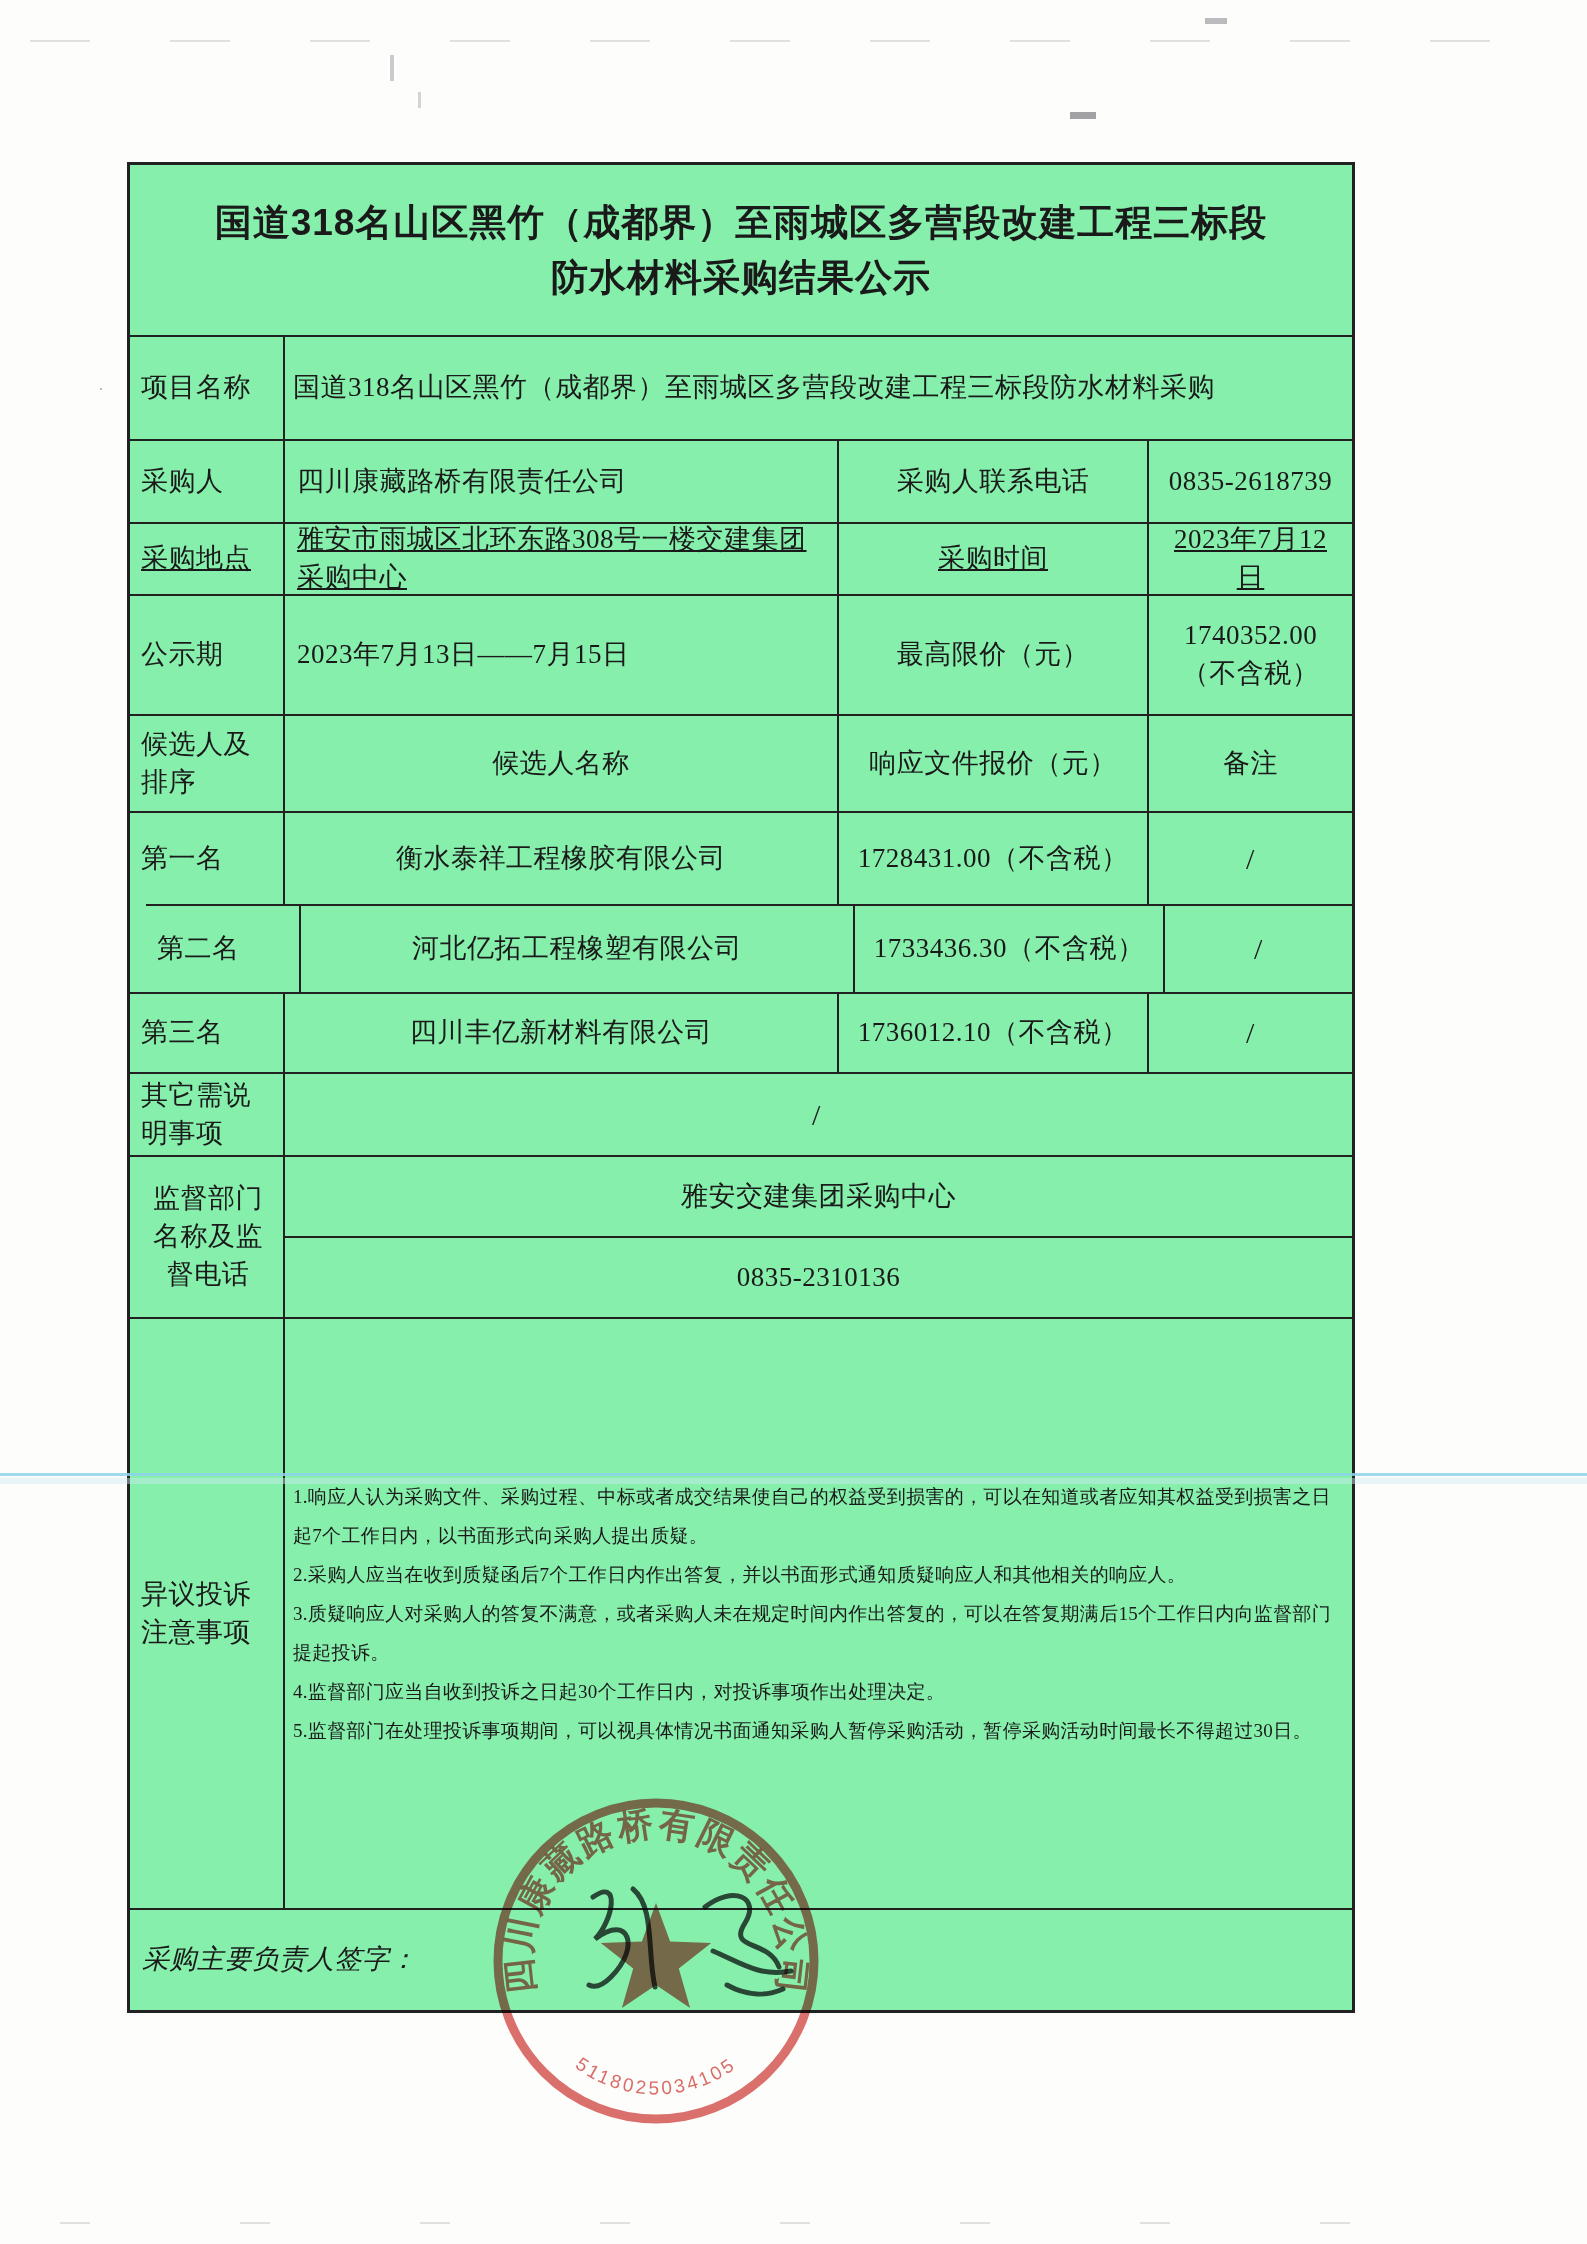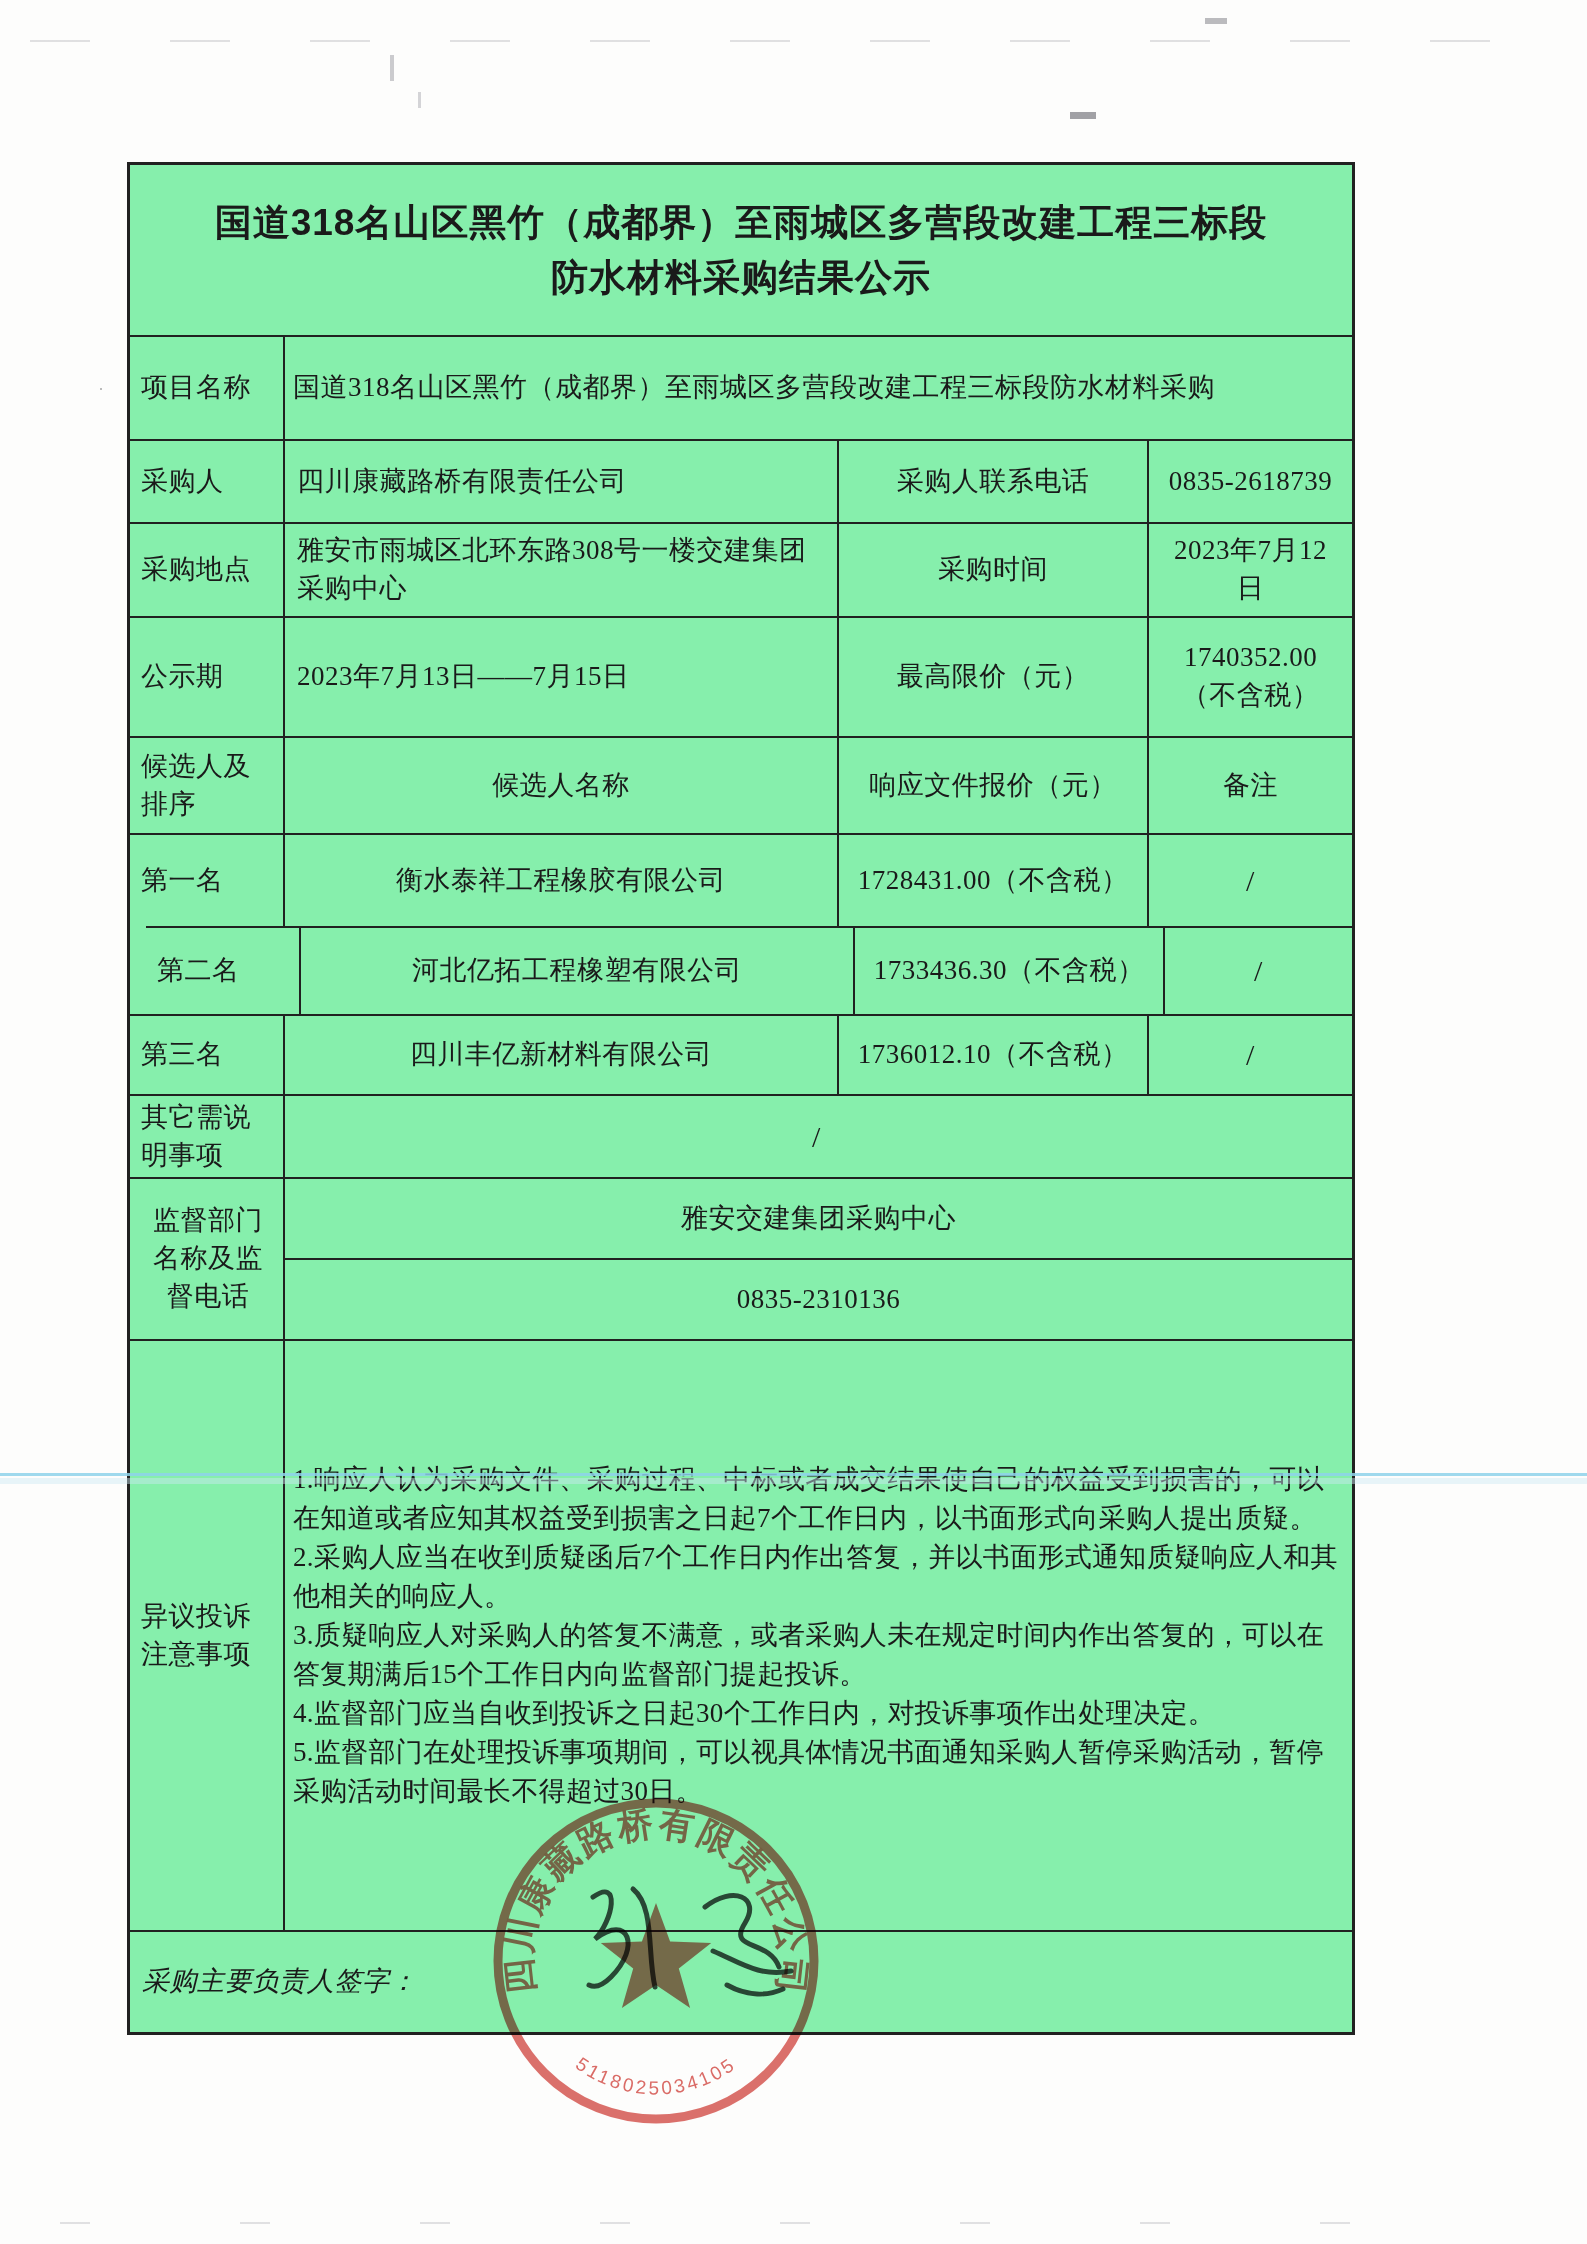--- a/index.html
+++ b/index.html
@@ -25,31 +25,31 @@
   .cb{width:554px;}
   .cc{width:310px;justify-content:center;text-align:center;}
   .cd{flex:1;justify-content:center;text-align:center;}
   .span-bcd{flex:1;padding-left:8px;}
   .center{justify-content:center;text-align:center;}
   .vstack{flex-direction:column;}
   .title-row{height:170px;align-items:center;justify-content:center;
     flex-direction:column;text-align:center;
     font-family:"Liberation Sans","DejaVu Sans",sans-serif;
     font-weight:bold;font-size:37px;line-height:1.5;letter-spacing:1px;}
-  .h-r2{height:104px;} .h-r3{height:83px;} .h-r4{height:94px;}
+  .h-r2{height:104px;} .h-r3{height:83px;} .h-r4{height:72px;text-decoration:underline;}
   .h-r5{height:120px;} .h-r6{height:97px;} .h-r7{height:93px;}
   .h-r8{height:88px;margin-left:16px;} .h-r9{height:80px;} .h-r10{height:83px;}
   .h-r11{height:162px;} .h-r12{height:591px;} .h-r13{height:102px;font-style:italic;}
   .sub2{display:flex;flex-direction:column;padding:0;align-items:stretch;}
   .sub2 > div{flex:1;display:flex;align-items:center;justify-content:center;
     font-size:27px;letter-spacing:0.5px;}
   .sub2 > div:first-child{border-bottom:2px solid #212121;}
   .notice{align-items:center;}
   .notice-inner{display:flex;flex-direction:column;}
-  .notice-inner div{font-size:27px;line-height:39px;letter-spacing:0.3px;}
+  .notice-inner div{font-size:19px;line-height:39px;letter-spacing:0.3px;}
   .slash{font-size:30px;}
   .blue-line{position:absolute;left:0;top:1473px;width:1587px;height:3px;
     background:#8ed2ea;opacity:0.85;z-index:5;}
   .blue-line-echo{position:absolute;left:0;top:1478px;width:1587px;height:6px;
     background:#cde9f5;opacity:0.45;z-index:5;}
   .seal{position:absolute;left:480px;top:1788px;z-index:10;
     mix-blend-mode:multiply;opacity:0.9;}
   .sig{position:absolute;left:555px;top:1855px;z-index:11;
     mix-blend-mode:multiply;opacity:0.92;}
   .artifact{position:absolute;z-index:2;}

